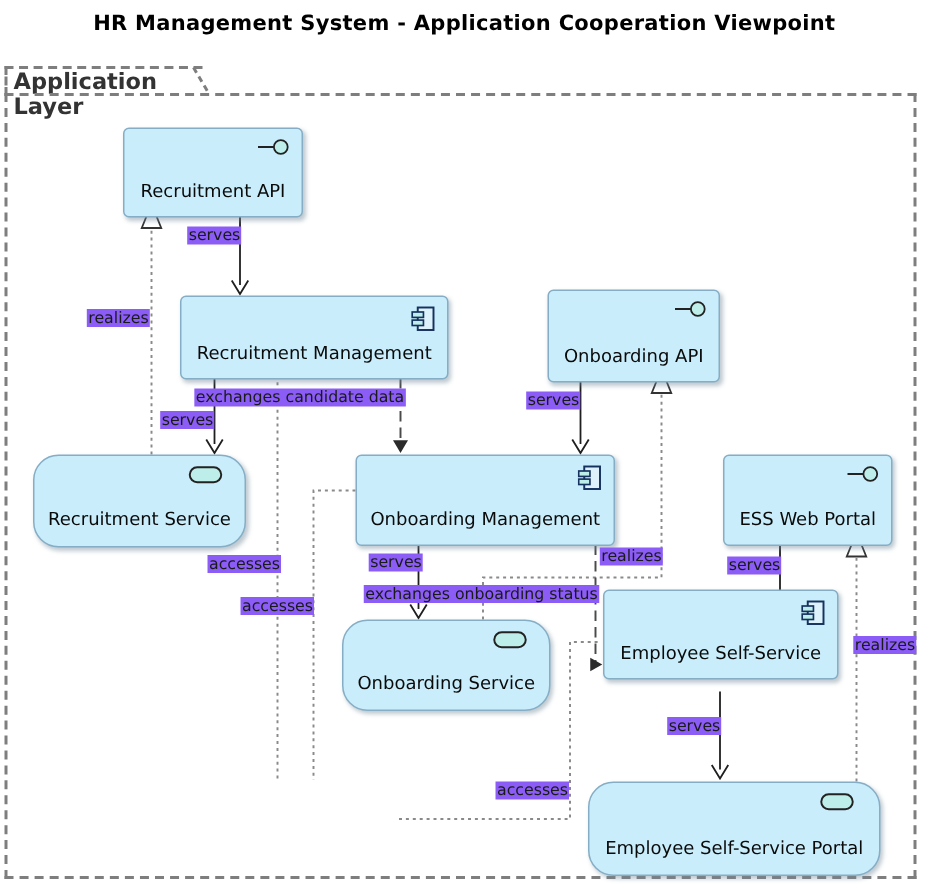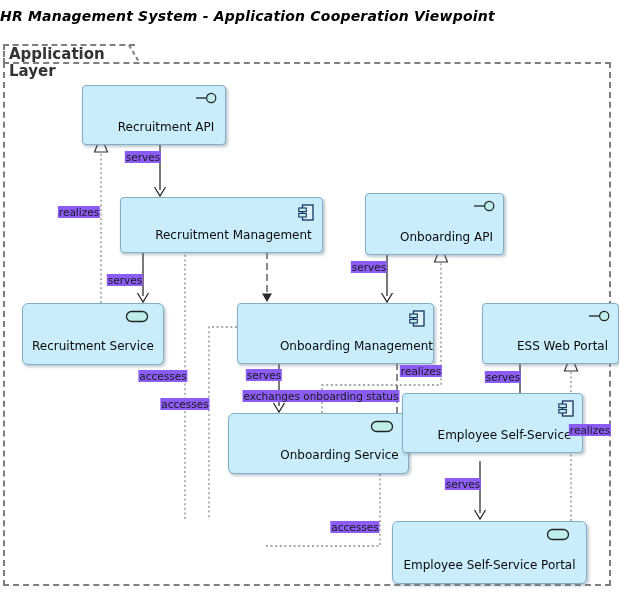--- a/index.html
+++ b/index.html
@@ -1,22 +1,22 @@
 <!DOCTYPE html>
 <html><head>
 <meta charset="utf-8">
 <style>
   html,body{margin:0;padding:0;background:#ffffff;}
   #canvas{
     position:relative;width:619px;height:595px;background:#ffffff;
     font-family:"DejaVu Sans","Liberation Sans",sans-serif;overflow:hidden;
   }
   .title{
-    position:absolute;left:0;top:8px;width:619px;
-    font-size:14px;font-weight:bold;color:#000;letter-spacing:0.2px;font-style:italic;
+    position:absolute;left:0;top:8px;width:619px;text-align:center;
+    font-size:14px;font-weight:bold;color:#000;letter-spacing:0.2px;
   }
   .layer-tab{
     position:absolute;left:3px;top:44px;width:126px;height:18px;
     border-top:2px dashed #7e7e7e;border-left:2px dashed #7e7e7e;
     font-size:15px;font-weight:bold;color:#333;
     padding-left:4px;line-height:17px;background:#fff;z-index:0;
   }
   .layer-box{
     position:absolute;left:3px;top:62px;width:604px;height:520px;
     border:2px dashed #7e7e7e;z-index:0;background:transparent;
@@ -26,22 +26,22 @@
   .rel-flow{stroke:#4a4a4a;stroke-width:1.3;fill:none;stroke-dasharray:7,4;}
   .flow-head{fill:#2b2b2b;stroke:none;}
   .rel-dotted{stroke:#8a8a8a;stroke-width:1.3;fill:none;stroke-dasharray:2,2.6;}
   .real-head{fill:#ffffff;stroke:#333333;stroke-width:1.2;}
   .node{
     position:absolute;z-index:2;background:#c9edfb;border:1px solid #85aec6;
     box-shadow:1.5px 2px 3px rgba(110,135,150,0.45);
     display:flex;align-items:flex-end;justify-content:center;
     font-size:12px;color:#0a0a0a;white-space:nowrap;
   }
-  .node.comp{border-radius:4px;padding-bottom:10px;padding-left:24px;}
-  .node.svc{border-radius:6px;padding-bottom:11px;text-align:center;}
+  .node.comp{border-radius:4px;padding-bottom:10px;}
+  .node.svc{border-radius:17px;padding-bottom:11px;text-align:center;}
   .node .nicon{position:absolute;top:6px;right:8px;line-height:0;}
   .edge-label{
     position:absolute;z-index:3;transform:translate(-50%,-50%);
     font-size:10.5px;color:#1a1a1a;background:#8b5cf6;padding:0 1px;
     white-space:nowrap;line-height:12px;
   }
 </style>
 </head>
 <body>
 
@@ -159,42 +159,42 @@
 
   <div class="node svc" style="left:22px;top:303px;width:140px;height:49px;">
     <span class="nicon" style="right:14px;">
       <svg width="24" height="13">
           <rect x="1.5" y="1.5" width="21" height="10" rx="5" ry="5" fill="#bdeee9" stroke="#222" stroke-width="1.3"></rect>
         </svg>
     </span>
     <span>Recruitment Service</span>
   </div>
 
-  <div class="node comp" style="left:237px;top:303px;width:171px;height:49px;justify-content:flex-end;">
+  <div class="node comp" style="left:237px;top:303px;width:171px;height:49px;">
     <span class="nicon">
       <svg width="16" height="17">
           <rect x="4.5" y="1" width="10.5" height="15" fill="#ddf2fb" stroke="#15325f" stroke-width="1.3"></rect>
           <rect x="0.8" y="4" width="7.5" height="3.6" fill="#bdeee9" stroke="#15325f" stroke-width="1.1"></rect>
           <rect x="0.8" y="9.4" width="7.5" height="3.6" fill="#bdeee9" stroke="#15325f" stroke-width="1.1"></rect>
         </svg>
     </span>
     <span>Onboarding Management</span>
   </div>
 
   <div class="node comp" style="left:482px;top:303px;width:111px;height:49px;">
     <span class="nicon">
       <svg width="22" height="12">
           <line x1="1" y1="6" x2="12" y2="6" stroke="#222" stroke-width="1.3"></line>
           <circle cx="16.2" cy="6" r="4.6" fill="#bdeee9" stroke="#222" stroke-width="1.2"></circle>
         </svg>
     </span>
     <span>ESS Web Portal</span>
   </div>
 
-  <div class="node svc" style="left:228px;top:413px;width:137px;height:48px;padding-left:42px;">
+  <div class="node svc" style="left:228px;top:413px;width:137px;height:48px;">
     <span class="nicon" style="right:14px;">
       <svg width="24" height="13">
           <rect x="1.5" y="1.5" width="21" height="10" rx="5" ry="5" fill="#bdeee9" stroke="#222" stroke-width="1.3"></rect>
         </svg>
     </span>
     <span>Onboarding Service</span>
   </div>
 
   <div class="node comp" style="left:402px;top:393px;width:155px;height:48px;">
     <span class="nicon">
@@ -213,20 +213,21 @@
       <svg width="24" height="13">
           <rect x="1.5" y="1.5" width="21" height="10" rx="5" ry="5" fill="#bdeee9" stroke="#222" stroke-width="1.3"></rect>
         </svg>
     </span>
     <span>Employee Self-Service Portal</span>
   </div>
 
   <div class="edge-label" style="left:143px;top:157px;">serves</div>
   <div class="edge-label" style="left:79px;top:212px;">realizes</div>
   <div class="edge-label" style="left:125px;top:280px;">serves</div>
+  <div class="edge-label" style="left:200px;top:265px;">exchanges candidate data</div>
   <div class="edge-label" style="left:163px;top:376px;">accesses</div>
   <div class="edge-label" style="left:185px;top:404px;">accesses</div>
   <div class="edge-label" style="left:369px;top:267px;">serves</div>
   <div class="edge-label" style="left:421px;top:371px;">realizes</div>
   <div class="edge-label" style="left:264px;top:375px;">serves</div>
   <div class="edge-label" style="left:321px;top:396px;">exchanges onboarding status</div>
   <div class="edge-label" style="left:503px;top:377px;">serves</div>
   <div class="edge-label" style="left:590px;top:430px;">realizes</div>
   <div class="edge-label" style="left:463px;top:484px;">serves</div>
   <div class="edge-label" style="left:355px;top:527px;">accesses</div>

